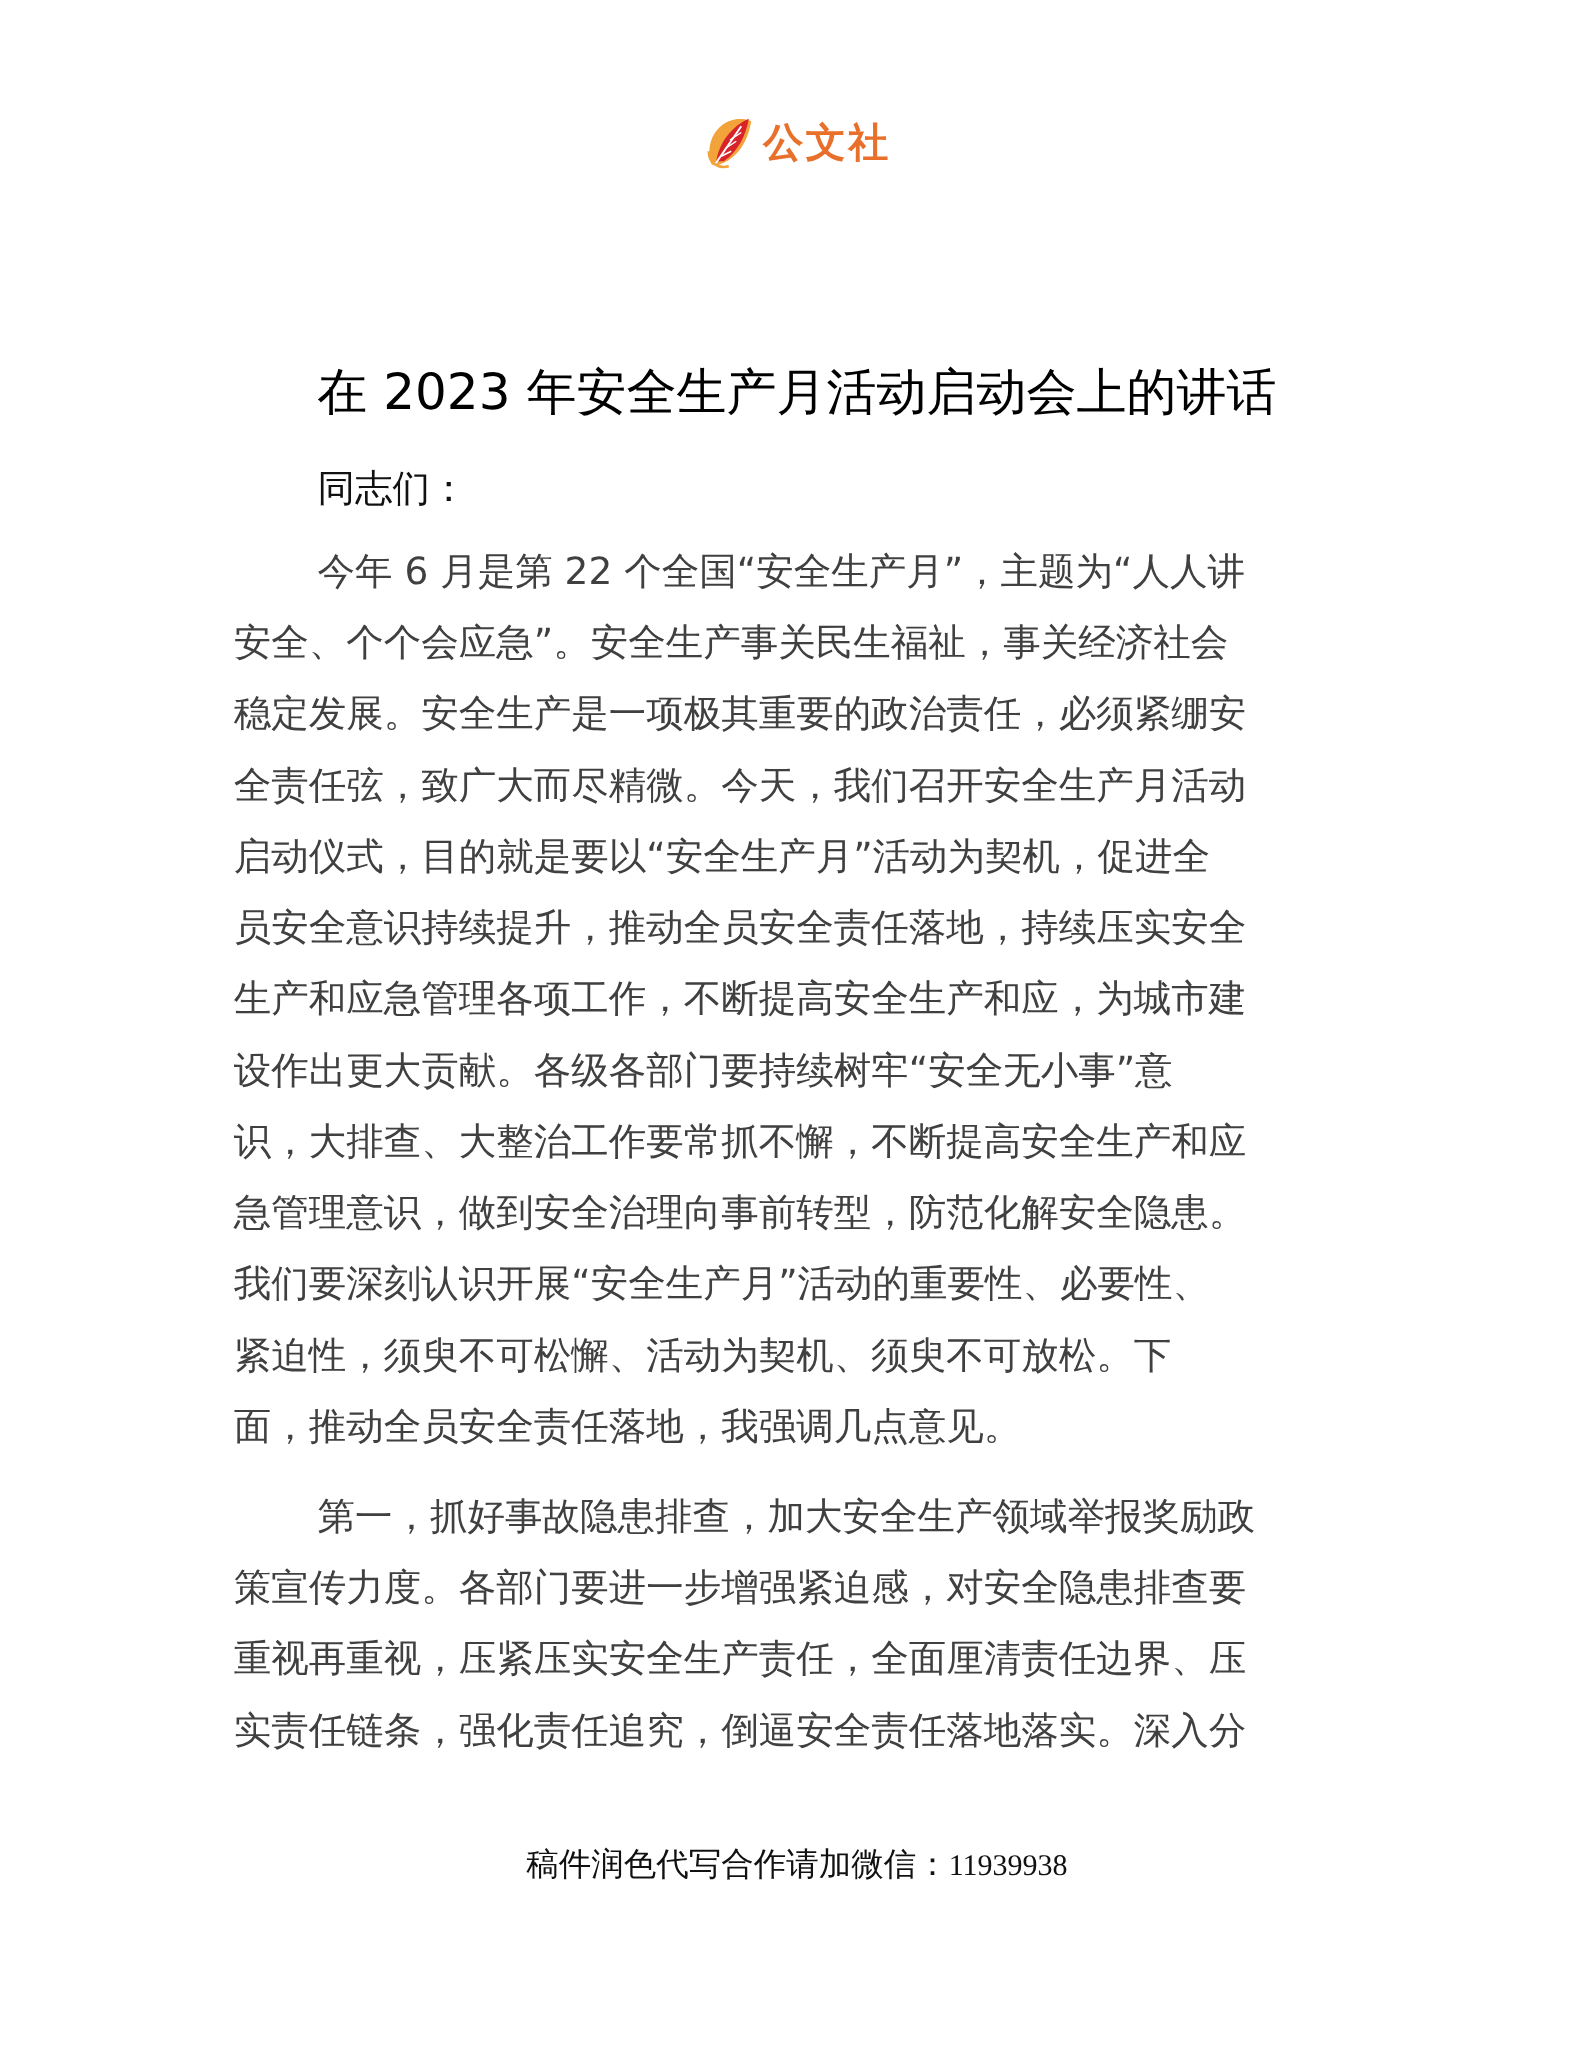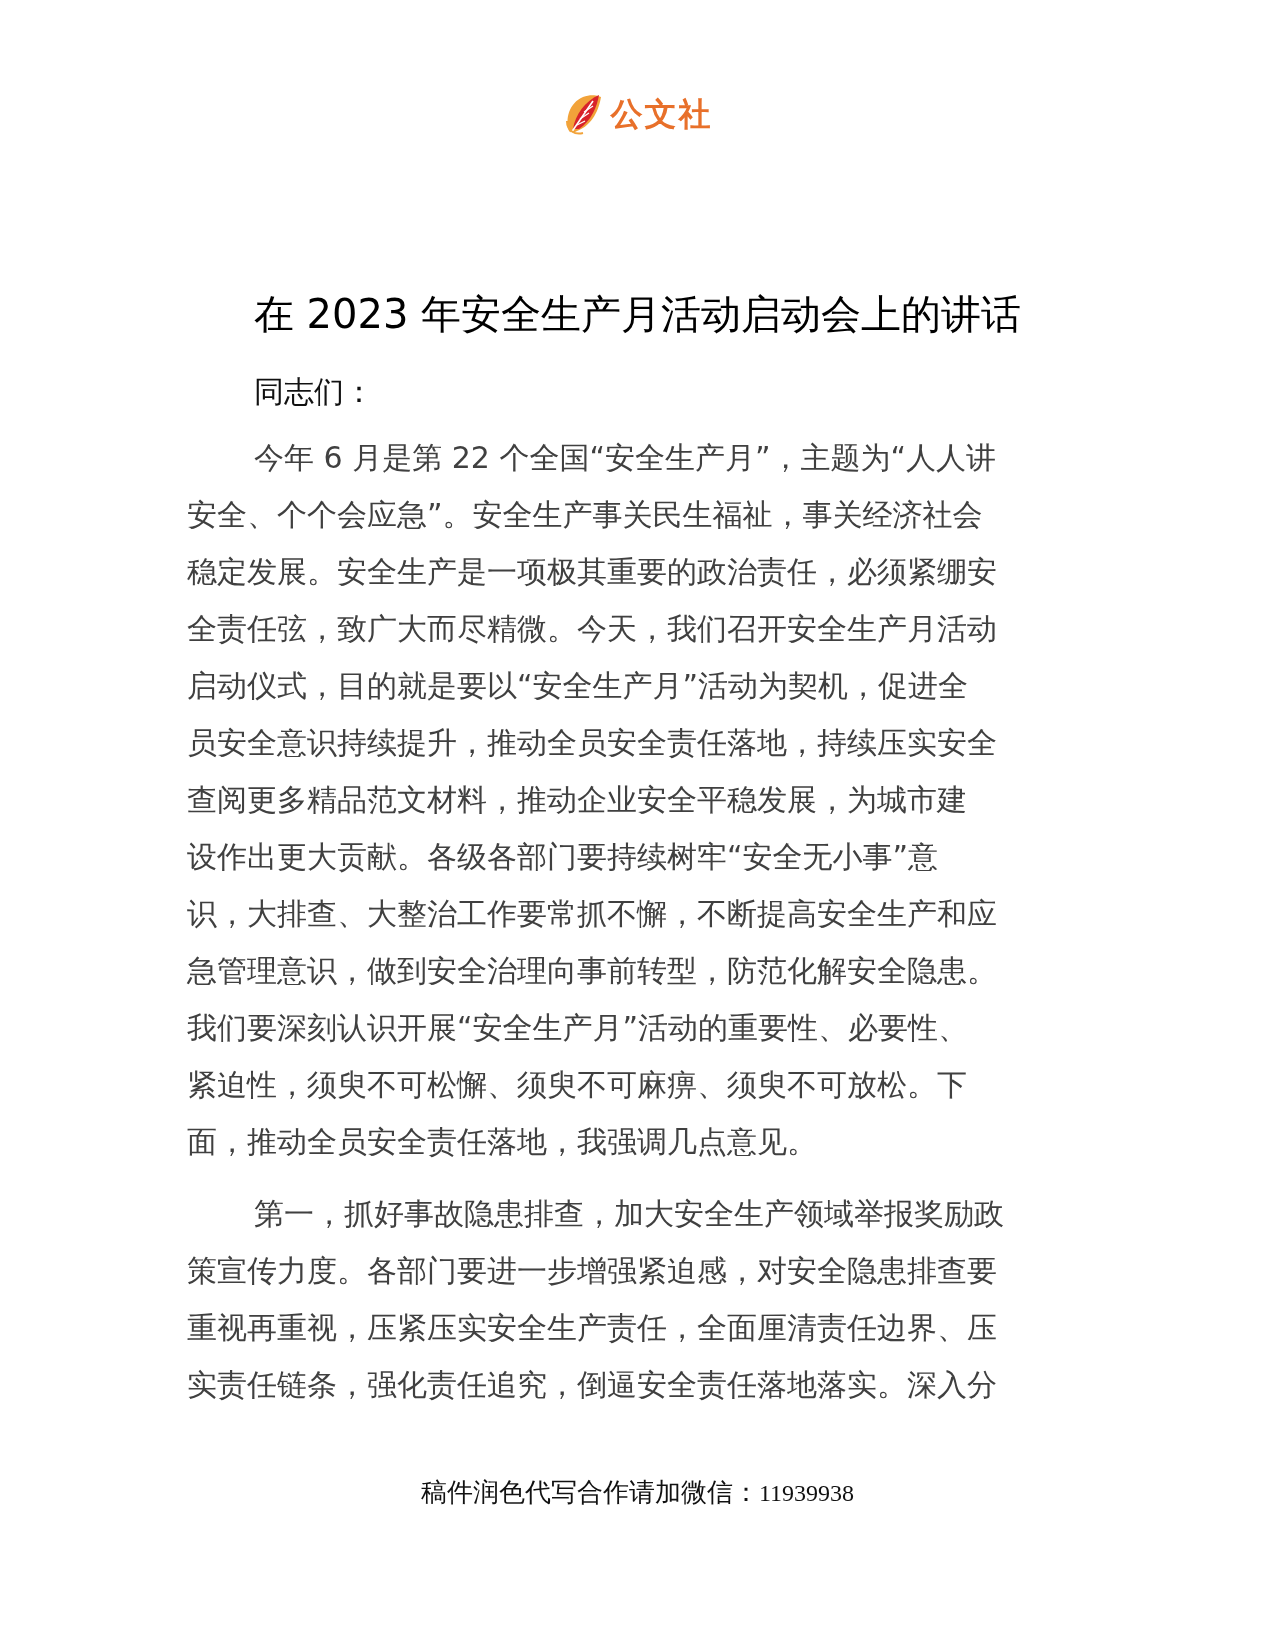--- a/index.html
+++ b/index.html
@@ -52,26 +52,26 @@
   <div class="salutation">同志们：</div>
 
   <div class="body">
 
     <div class="line" style="left:67px; top:438px;">今年 6 月是第 22 个全国“安全生产月”，主题为“人人讲</div>
     <div class="line" style="top:495px;">安全、个个会应急”。安全生产事关民生福祉，事关经济社会</div>
     <div class="line" style="top:552px;">稳定发展。安全生产是一项极其重要的政治责任，必须紧绷安</div>
     <div class="line" style="top:609px;">全责任弦，致广大而尽精微。今天，我们召开安全生产月活动</div>
     <div class="line" style="top:666px;">启动仪式，目的就是要以“安全生产月”活动为契机，促进全</div>
     <div class="line" style="top:723px;">员安全意识持续提升，推动全员安全责任落地，持续压实安全</div>
-    <div class="line" style="top:780px;">查阅更多精品范文材料，推动企业安全平稳发展，为城市建</div>
+    <div class="line" style="top:780px;">生产和应急管理各项工作，不断提高安全生产和应，为城市建</div>
     <div class="line" style="top:837px;">设作出更大贡献。各级各部门要持续树牢“安全无小事”意</div>
     <div class="line" style="top:894px;">识，大排查、大整治工作要常抓不懈，不断提高安全生产和应</div>
     <div class="line" style="top:951px;">急管理意识，做到安全治理向事前转型，防范化解安全隐患。</div>
     <div class="line" style="top:1008px;">我们要深刻认识开展“安全生产月”活动的重要性、必要性、</div>
-    <div class="line" style="top:1065px;">紧迫性，须臾不可松懈、须臾不可麻痹、须臾不可放松。下</div>
+    <div class="line" style="top:1065px;">紧迫性，须臾不可松懈、活动为契机、须臾不可放松。下</div>
     <div class="line" style="top:1122px;">面，推动全员安全责任落地，我强调几点意见。</div>
 
     <div class="line" style="left:67px; top:1194px;">第一，抓好事故隐患排查，加大安全生产领域举报奖励政</div>
     <div class="line" style="top:1251px;">策宣传力度。各部门要进一步增强紧迫感，对安全隐患排查要</div>
     <div class="line" style="top:1308px;">重视再重视，压紧压实安全生产责任，全面厘清责任边界、压</div>
     <div class="line" style="top:1365px;">实责任链条，强化责任追究，倒逼安全责任落地落实。深入分</div>
   </div>
 
   <div class="footer">
     <span>稿件润色代写合作请加微信：</span><span class="num">11939938</span>

